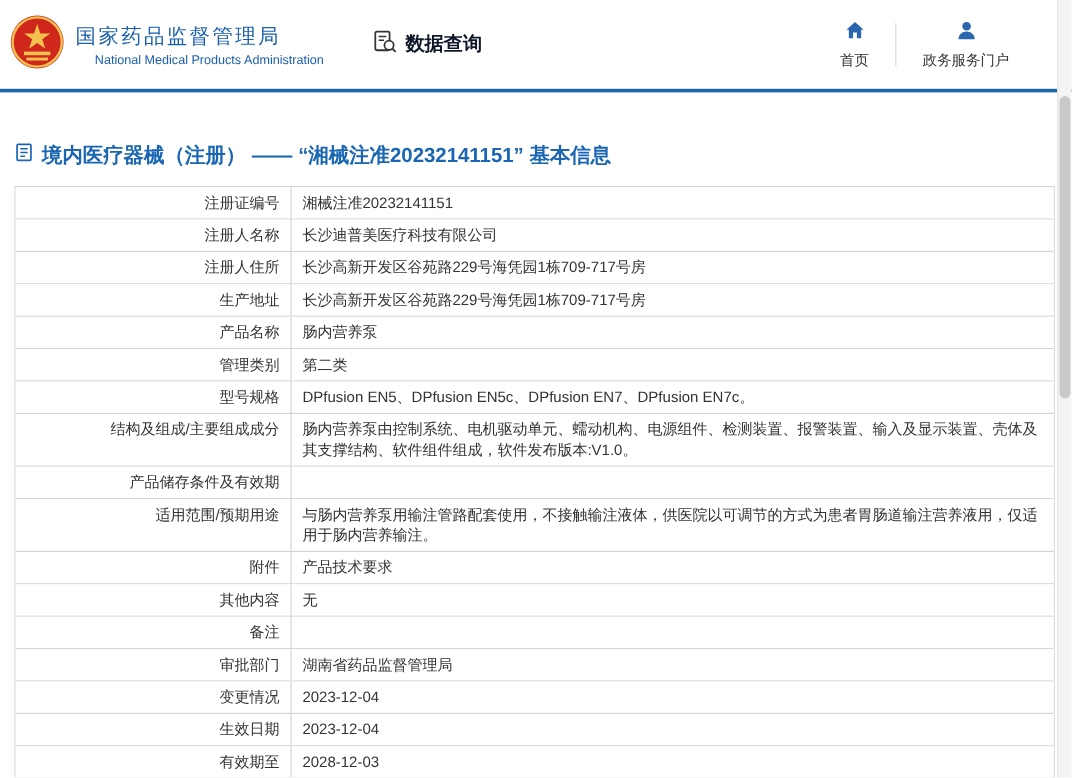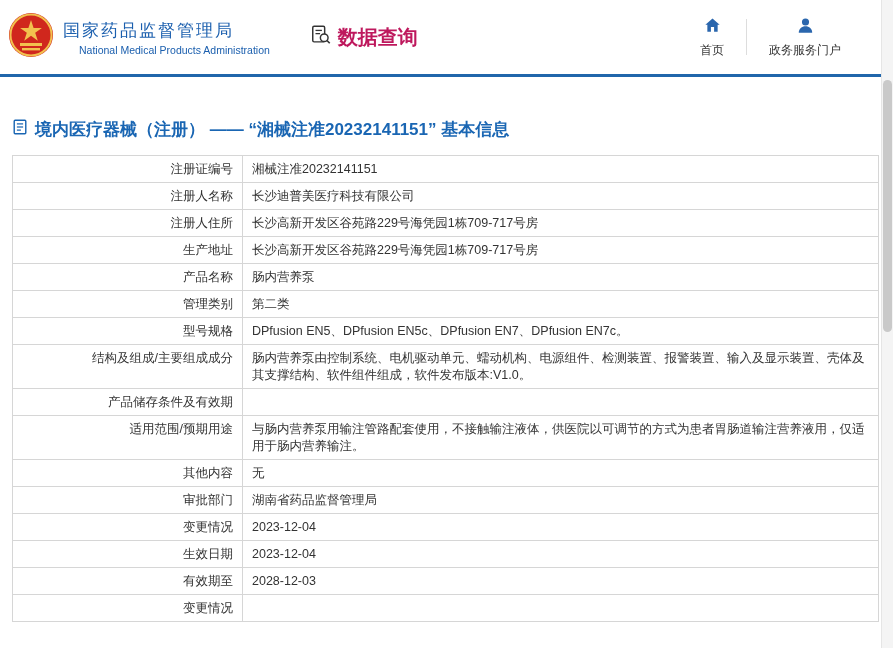--- a/index.html
+++ b/index.html
@@ -11,21 +11,21 @@
   
   .site-header{
     height:74px; display:flex; align-items:center;
     padding:0 30px 0 8px; background:#fff;
   }
   .brand{ display:flex; align-items:center; gap:9px; }
   .brand-text .cn{ color:#1b5fae; font-size:17px; font-weight:normal; letter-spacing:2px; }
   .brand-text .en{ color:#1b5fae; font-size:10.5px; margin-top:2px;margin-left:16px; }
   .data-query{
     display:flex; align-items:center; gap:6px; margin-left:40px;
-    font-size:20px; font-weight:bold; color:#be185d; cursor:pointer; text-decoration:none;
+    font-size:16px; font-weight:bold; color:#0f172a; cursor:pointer; text-decoration:none;
   }
   .header-right{ margin-left:auto; display:flex; align-items:center; }
   .nav-item{
     display:flex; flex-direction:column; align-items:center; gap:4px;
     font-size:12px; color:#333; text-decoration:none; padding:0 22px; cursor:pointer;
   }
   .nav-divider{ width:1px; height:36px; background:#ddd; }
   .blue-line{ height:3px; background:#2066ab; }
   
   main{ margin:0 14px 0 12px; }
@@ -157,22 +157,30 @@
       </div>
       <div class="row">
         <div class="cell label">产品储存条件及有效期</div>
         <div class="cell value"></div>
       </div>
       <div class="row">
         <div class="cell label">适用范围/预期用途</div>
         <div class="cell value">与肠内营养泵用输注管路配套使用，不接触输注液体，供医院以可调节的方式为患者胃肠道输注营养液用，仅适用于肠内营养输注。</div>
       </div>
       <div class="row">
+        <div class="cell label">附件</div>
+        <div class="cell value">产品技术要求</div>
+      </div>
+      <div class="row">
         <div class="cell label">其他内容</div>
         <div class="cell value">无</div>
+      </div>
+      <div class="row">
+        <div class="cell label">备注</div>
+        <div class="cell value"></div>
       </div>
       <div class="row">
         <div class="cell label">审批部门</div>
         <div class="cell value">湖南省药品监督管理局</div>
       </div>
       <div class="row">
         <div class="cell label">变更情况</div>
         <div class="cell value">2023-12-04</div>
       </div>
       <div class="row">

